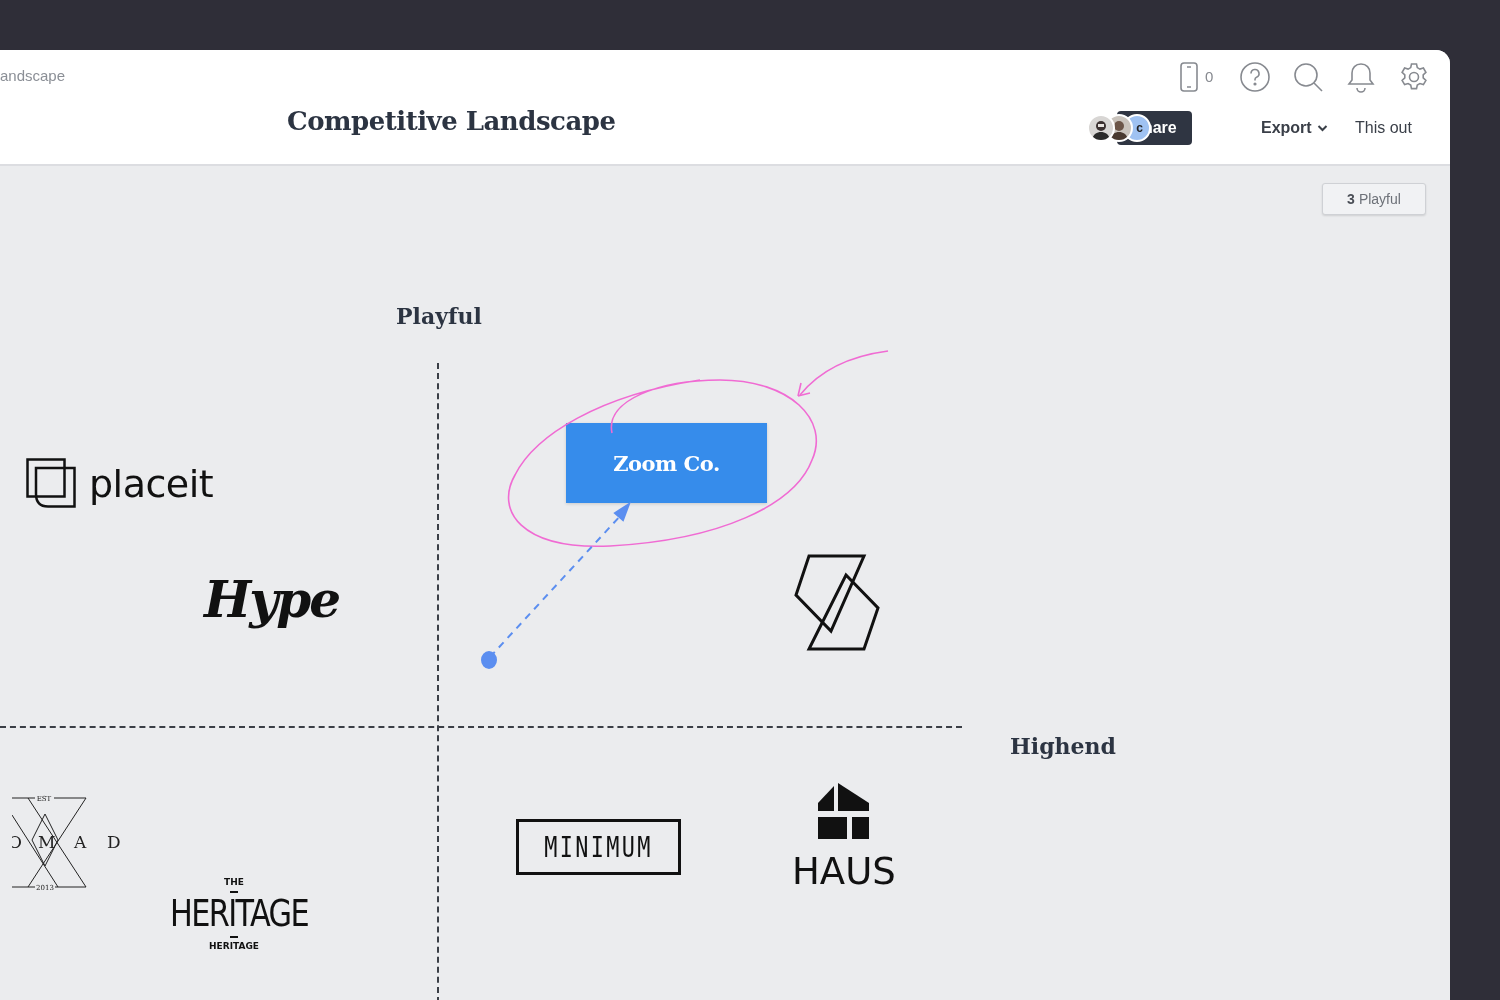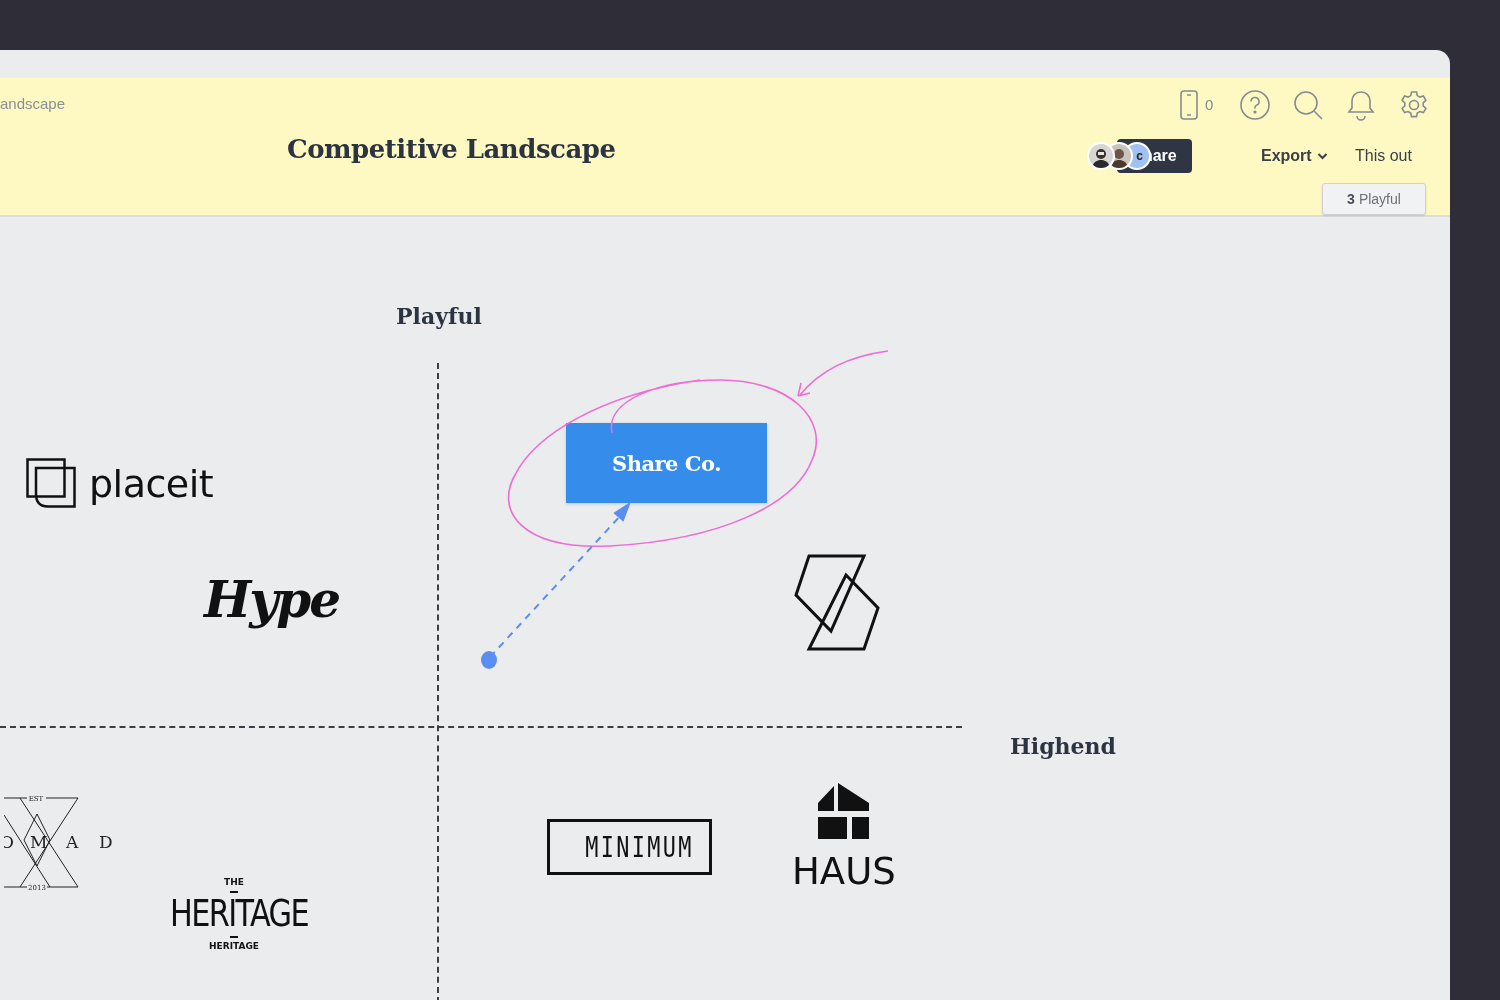--- a/index.html
+++ b/index.html
@@ -4,22 +4,22 @@
 <style>
   * { box-sizing: border-box; margin: 0; padding: 0; }
   html, body { width: 1500px; height: 1000px; overflow: hidden; background: #2f2e38; }
   body { position: relative; font-family: "Liberation Sans", "DejaVu Sans", sans-serif; }
 
   .window {
     position: absolute; left: 0; top: 50px; width: 1450px; height: 950px;
     background: #ebecee; border-top-right-radius: 14px; overflow: hidden;
   }
   .topbar {
-    position: absolute; left: 0; top: 0; width: 100%; height: 139px;
-    background: #fef9c3; border-bottom: 2px solid #dcdde1; margin-top: 28px;
+    position: absolute; left: 0; top: 0; width: 100%; height: 116px;
+    background: #ffffff; border-bottom: 2px solid #dcdde1;
   }
   .breadcrumb {
     position: absolute; left: 0; top: 17px; font-size: 15px; color: #8b8f96;
     font-family: "Liberation Sans", sans-serif;
   }
   .page-title {
     position: absolute; left: 287px; top: 56px; font-size: 26px; font-weight: bold;
     color: #2c3442; font-family: "DejaVu Serif", "Liberation Serif", serif; letter-spacing: -0.5px;
   }
   .icon-btn { position: absolute; top: 0; width: 34px; height: 34px; display: flex; align-items: center; justify-content: center; cursor: pointer; }
@@ -151,21 +151,21 @@
     <b>3</b>
     <span>Playful</span>
   </div>
 
   <div class="axis-v"></div>
   <div class="axis-h"></div>
   <div class="axis-label" style="left:396px; top:253px;">Playful</div>
   <div class="axis-label" style="left:1010px; top:683px;">Highend</div>
 
 
-  <div class="acme">Share Co.</div>
+  <div class="acme">Zoom Co.</div>
 
   <svg class="overlay" viewBox="0 0 1450 950">
 
     <g fill="none" stroke="#f06bd3" stroke-width="1.6">
       <path d="M612 383 C605 350 660 330 720 330 C790 330 830 370 812 410 C795 455 720 490 610 496 C520 500 495 460 515 425 C535 385 600 345 700 330"></path>
     </g>
 
     <g fill="none" stroke="#f06bd3" stroke-width="1.6">
       <path d="M888 301 C850 306 820 320 800 345"></path>
       <path d="M798 346 L801 333 M798 346 L810 343"></path>
@@ -190,21 +190,21 @@
     <span style="font-family:'DejaVu Serif', serif; font-style:italic; font-weight:bold; font-size:50px; color:#111; letter-spacing:-2px;">Hype</span>
   </div>
 
   <div class="logo" style="left:794px; top:503px;">
     <svg width="86" height="100" viewBox="0 0 86 100">
       <polygon points="15,3 70,3 37,78 2,42" fill="none" stroke="#111" stroke-width="3"></polygon>
       <polygon points="52,22 84,55 70,96 15,96" fill="none" stroke="#111" stroke-width="3"></polygon>
     </svg>
   </div>
 
-  <div class="logo" style="left:4px; top:745px; width:112px; height:95px;">
+  <div class="logo" style="left:12px; top:745px; width:112px; height:95px;">
     <svg width="112" height="95" viewBox="0 0 112 95" style="position:absolute;left:0;top:0;">
       <g stroke="#222" stroke-width="1" fill="none">
         <line x1="0" y1="3" x2="23" y2="3"></line>
           <line x1="42" y1="3" x2="74" y2="3"></line>
         <line x1="0" y1="92" x2="23" y2="92"></line>
           <line x1="43" y1="92" x2="74" y2="92"></line>
         <line x1="74" y1="3" x2="16" y2="92"></line>
         <line x1="0" y1="20" x2="46" y2="92"></line>
         <line x1="74" y1="92" x2="16" y2="3"></line>
         <polygon points="33,19 46,45 33,71 20,45"></polygon>
@@ -219,21 +219,21 @@
   </div>
 
   <div class="logo" style="left:156px; top:827px; width:156px; height:85px; text-align:center;">
     <div style="font-size:9px; font-weight:bold; color:#111; font-family:'DejaVu Sans',sans-serif;">THE</div>
     <div style="width:8px; height:2px; background:#111; margin:4px auto 3px;"></div>
     <div style="font-size:37px; color:#111; font-family:'DejaVu Sans',sans-serif; letter-spacing:-2px; transform:scaleX(0.82); transform-origin:center; line-height:36px;">HERITAGE</div>
     <div style="width:8px; height:2px; background:#111; margin:4px auto 3px;"></div>
     <div style="font-size:9px; font-weight:bold; color:#111; font-family:'DejaVu Sans',sans-serif;">HERITAGE</div>
   </div>
 
-  <div class="logo" style="left:547px; top:769px; width:165px; height:56px; border:3px solid #111; display:flex; align-items:center; justify-content:flex-end;">
+  <div class="logo" style="left:516px; top:769px; width:165px; height:56px; border:3px solid #111; display:flex; align-items:center; justify-content:center;">
     <span style="font-size:28px; color:#111; font-family:'DejaVu Sans Mono', monospace; letter-spacing:3px; transform:scaleX(0.78);">MINIMUM</span>
   </div>
 
   <div class="logo" style="left:792px; top:733px; width:110px; height:108px;">
     <svg width="54" height="57" viewBox="0 0 54 57" style="position:absolute; left:26px; top:0;">
       <path d="M0 20 L16 3 V28 H0 Z" fill="#111"></path>
       <path d="M20 0 L51 20 V28 H20 Z" fill="#111"></path>
       <rect x="0" y="34" width="29" height="22" fill="#111"></rect>
       <rect x="34" y="34" width="17" height="22" fill="#111"></rect>
     </svg>

